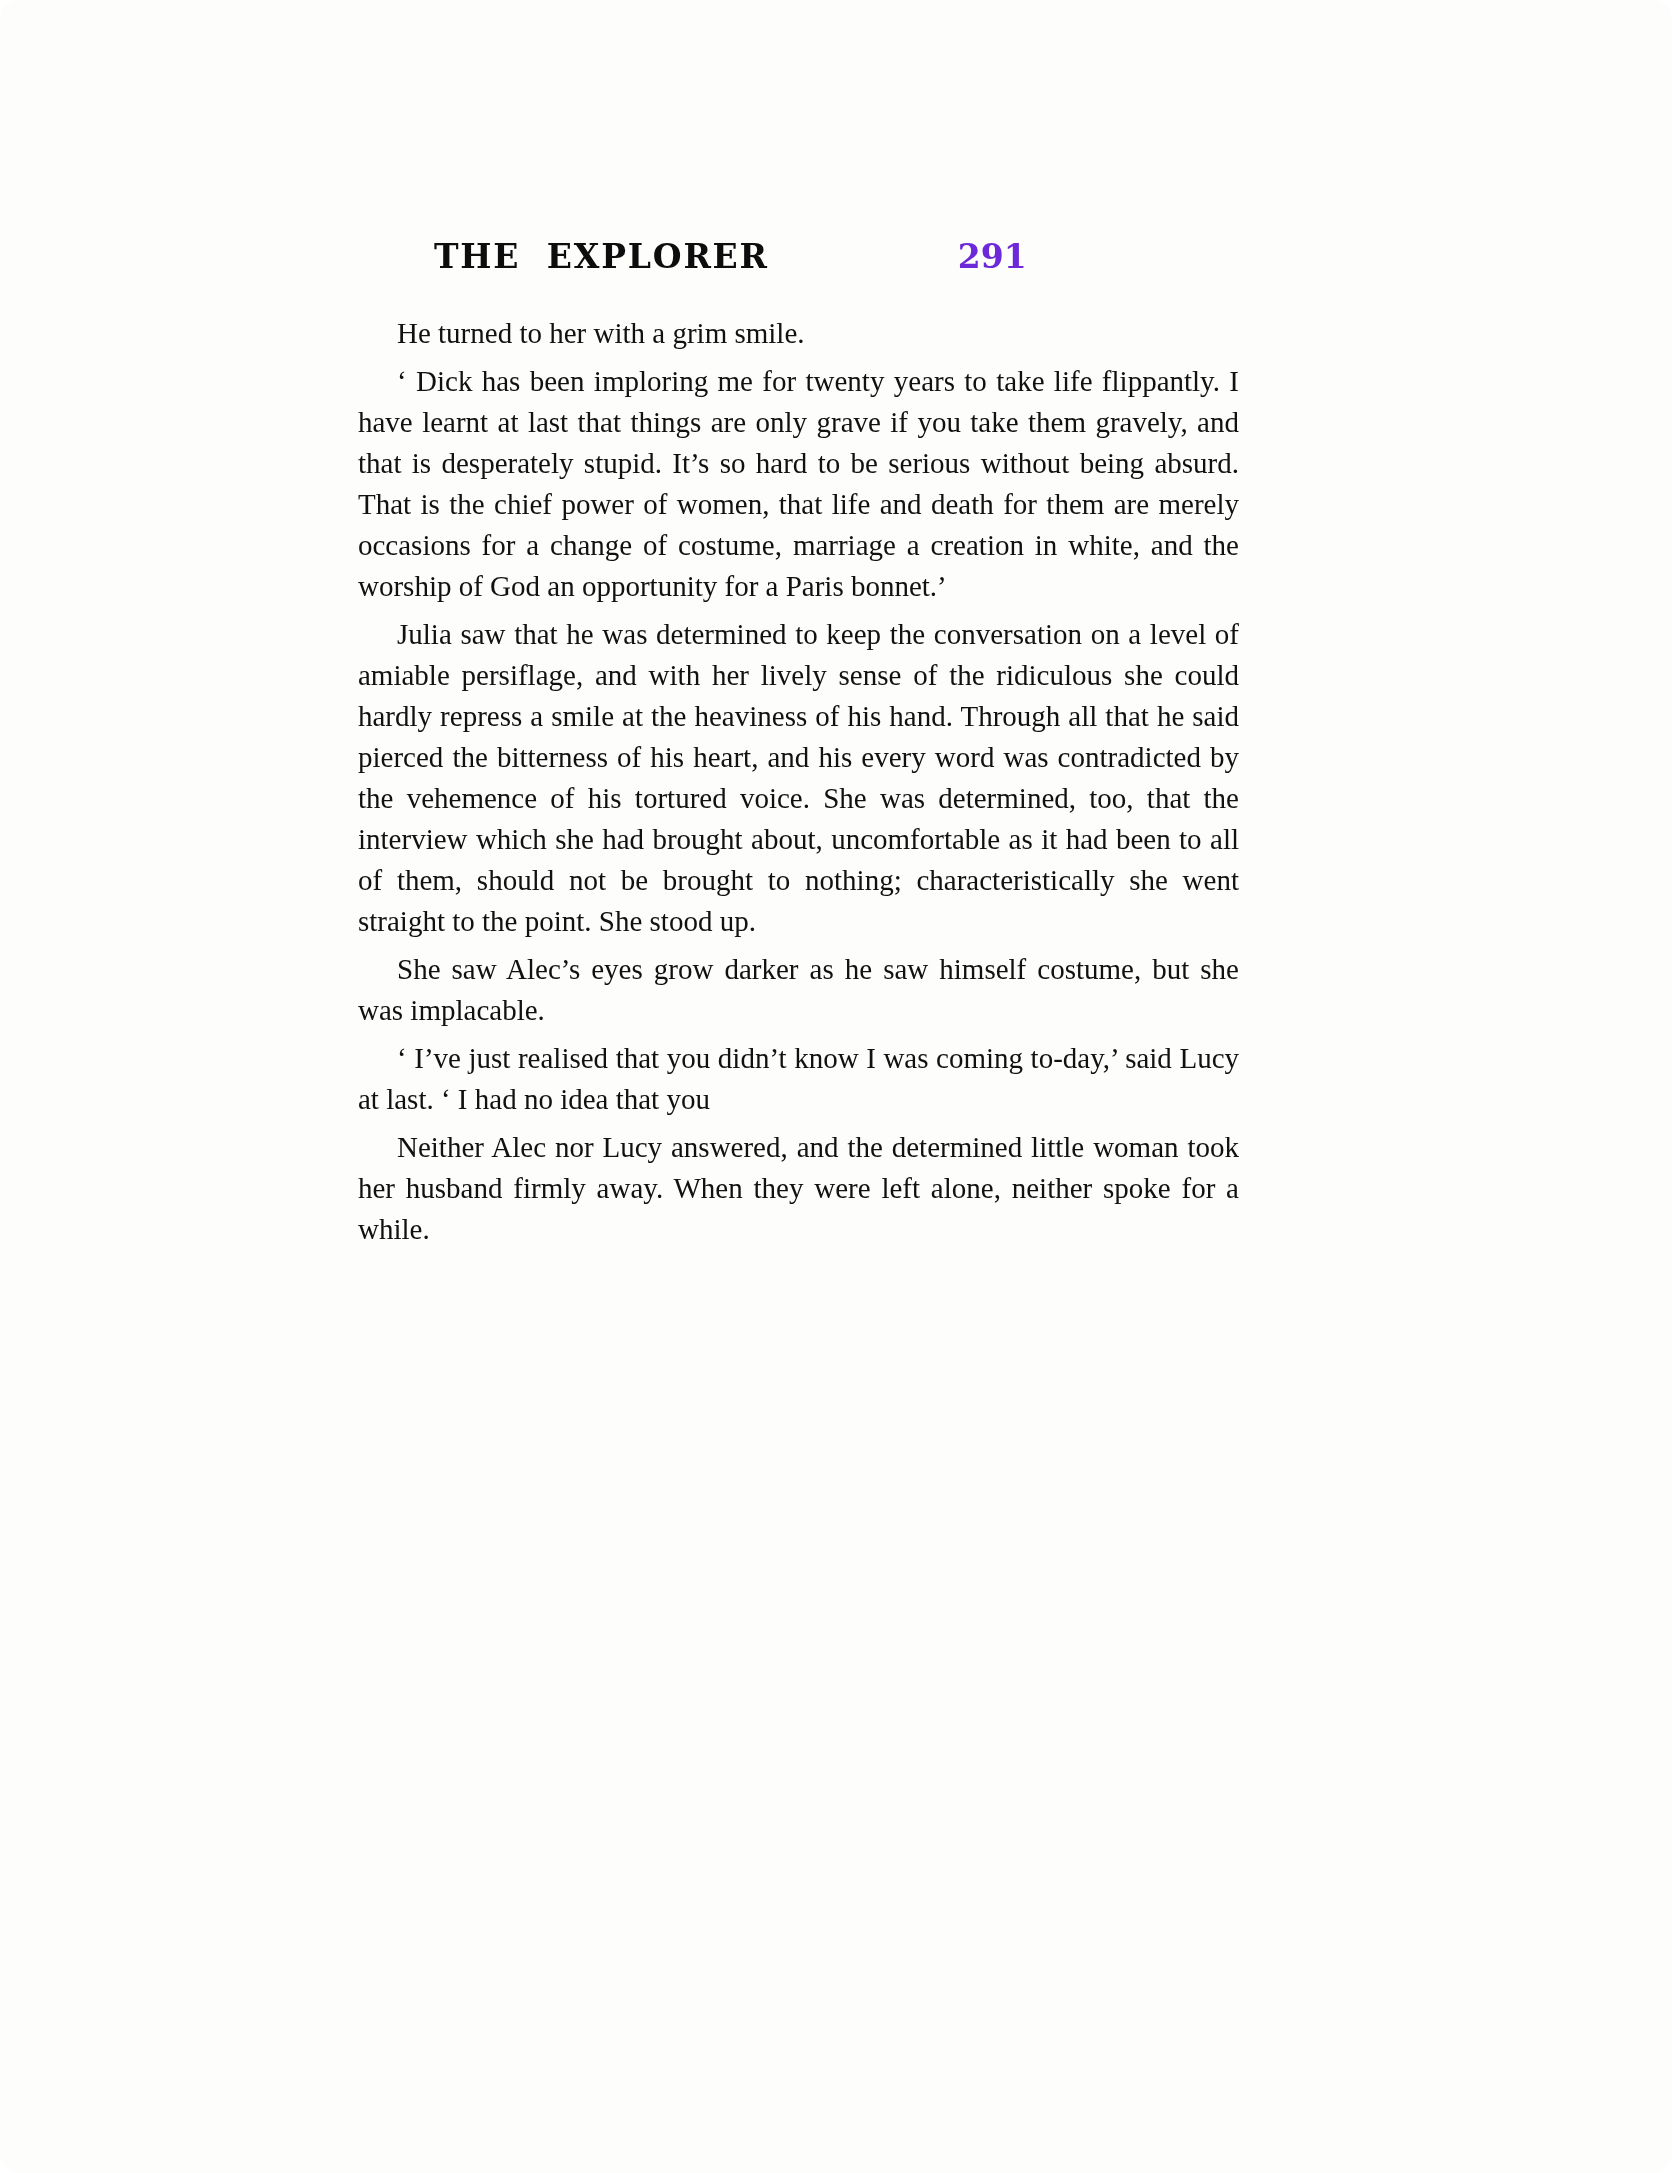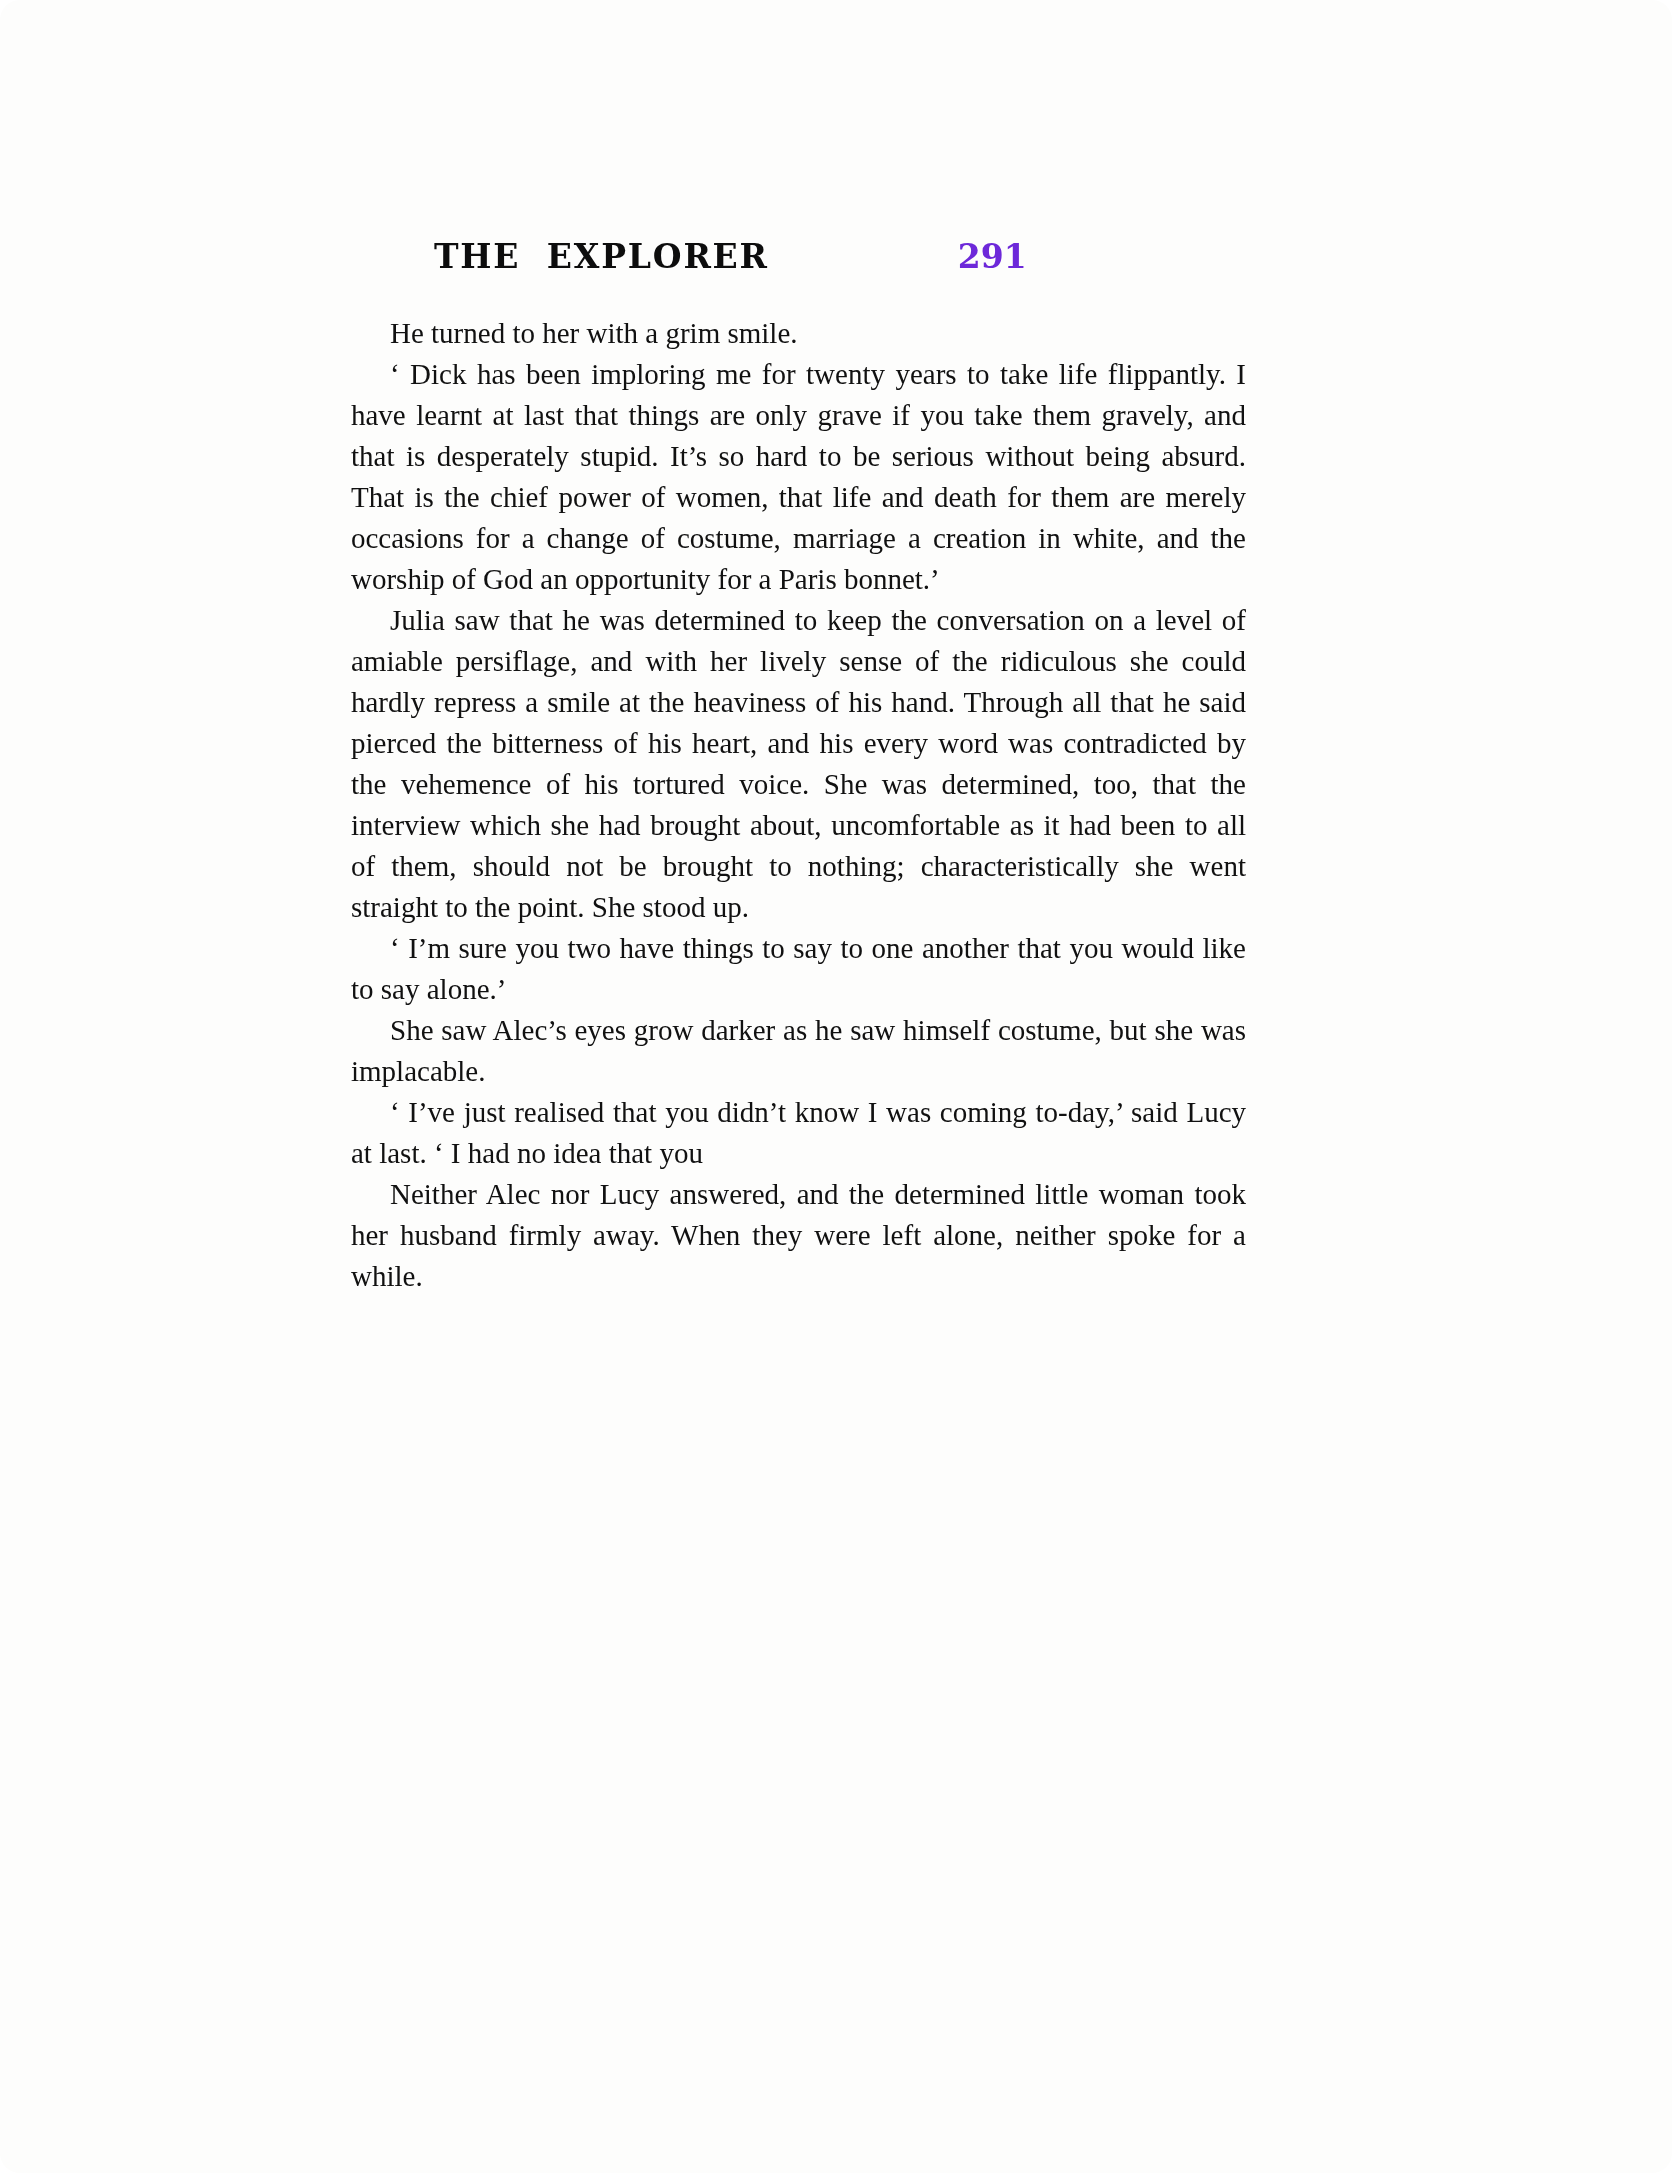--- a/index.html
+++ b/index.html
@@ -45,21 +45,21 @@
     white-space: pre;
   }
   .head-page {
     font-family: "DejaVu Serif", serif;
     font-weight: bold;
     font-size: 33px;
     color: #6d28d9;
     margin-left: 189px;
   }
   p.para {
-    margin: 0;
+    margin: 7px;
     font-size: 29px;
     line-height: 41px;
     text-align: justify;
     text-indent: 39px;
     font-family: "Liberation Serif", serif;
     color: #111111;
     -webkit-font-smoothing: none;
   }
   p.para.first {
     text-indent: 39px;
@@ -78,21 +78,20 @@
   <div class="text-block">
 
     <div class="running-head">
       <span class="head-title">THE  EXPLORER</span>
       <span class="head-page">291</span>
     </div>
 
     <p class="para first justify-last-normal">He turned to her with a grim smile.</p>
     <p class="para justify-last-normal">‘ Dick has been imploring me for twenty years to take life flippantly.  I have learnt at last that things are only grave if you take them gravely, and that is desperately stupid.  It’s so hard to be serious without being absurd.  That is the chief power of women, that life and death for them are merely occasions for a change of costume, marriage a creation in white, and the worship of God an opportunity for a Paris bonnet.’</p>
     <p class="para justify-last-normal">Julia saw that he was determined to keep the conversation on a level of amiable persiflage, and with her lively sense of the ridiculous she could hardly repress a smile at the heaviness of his hand.  Through all that he said pierced the bitterness of his heart, and his every word was contradicted by the vehemence of his tortured voice.  She was determined, too, that the interview which she had brought about, uncomfortable as it had been to all of them, should not be brought to nothing; characteristically she went straight to the point.  She stood up.</p>
-    <p class="para justify-last-normal">‘ I’m sure you two have things to say to one another that you would like to say alone.’</p>
     <p class="para justify-last-normal">She saw Alec’s eyes grow darker as he saw himself costume, but she was implacable.</p>
 
 
     <p class="para justify-last-normal">‘ I’ve just realised that you didn’t know I was coming to-day,’ said Lucy at last.  ‘ I had no idea that you</p>
     <p class="para justify-last-normal">Neither Alec nor Lucy answered, and the determined little woman took her husband firmly away.  When they were left alone, neither spoke for a while.</p>
 
   </div>
 </div>
 
 

